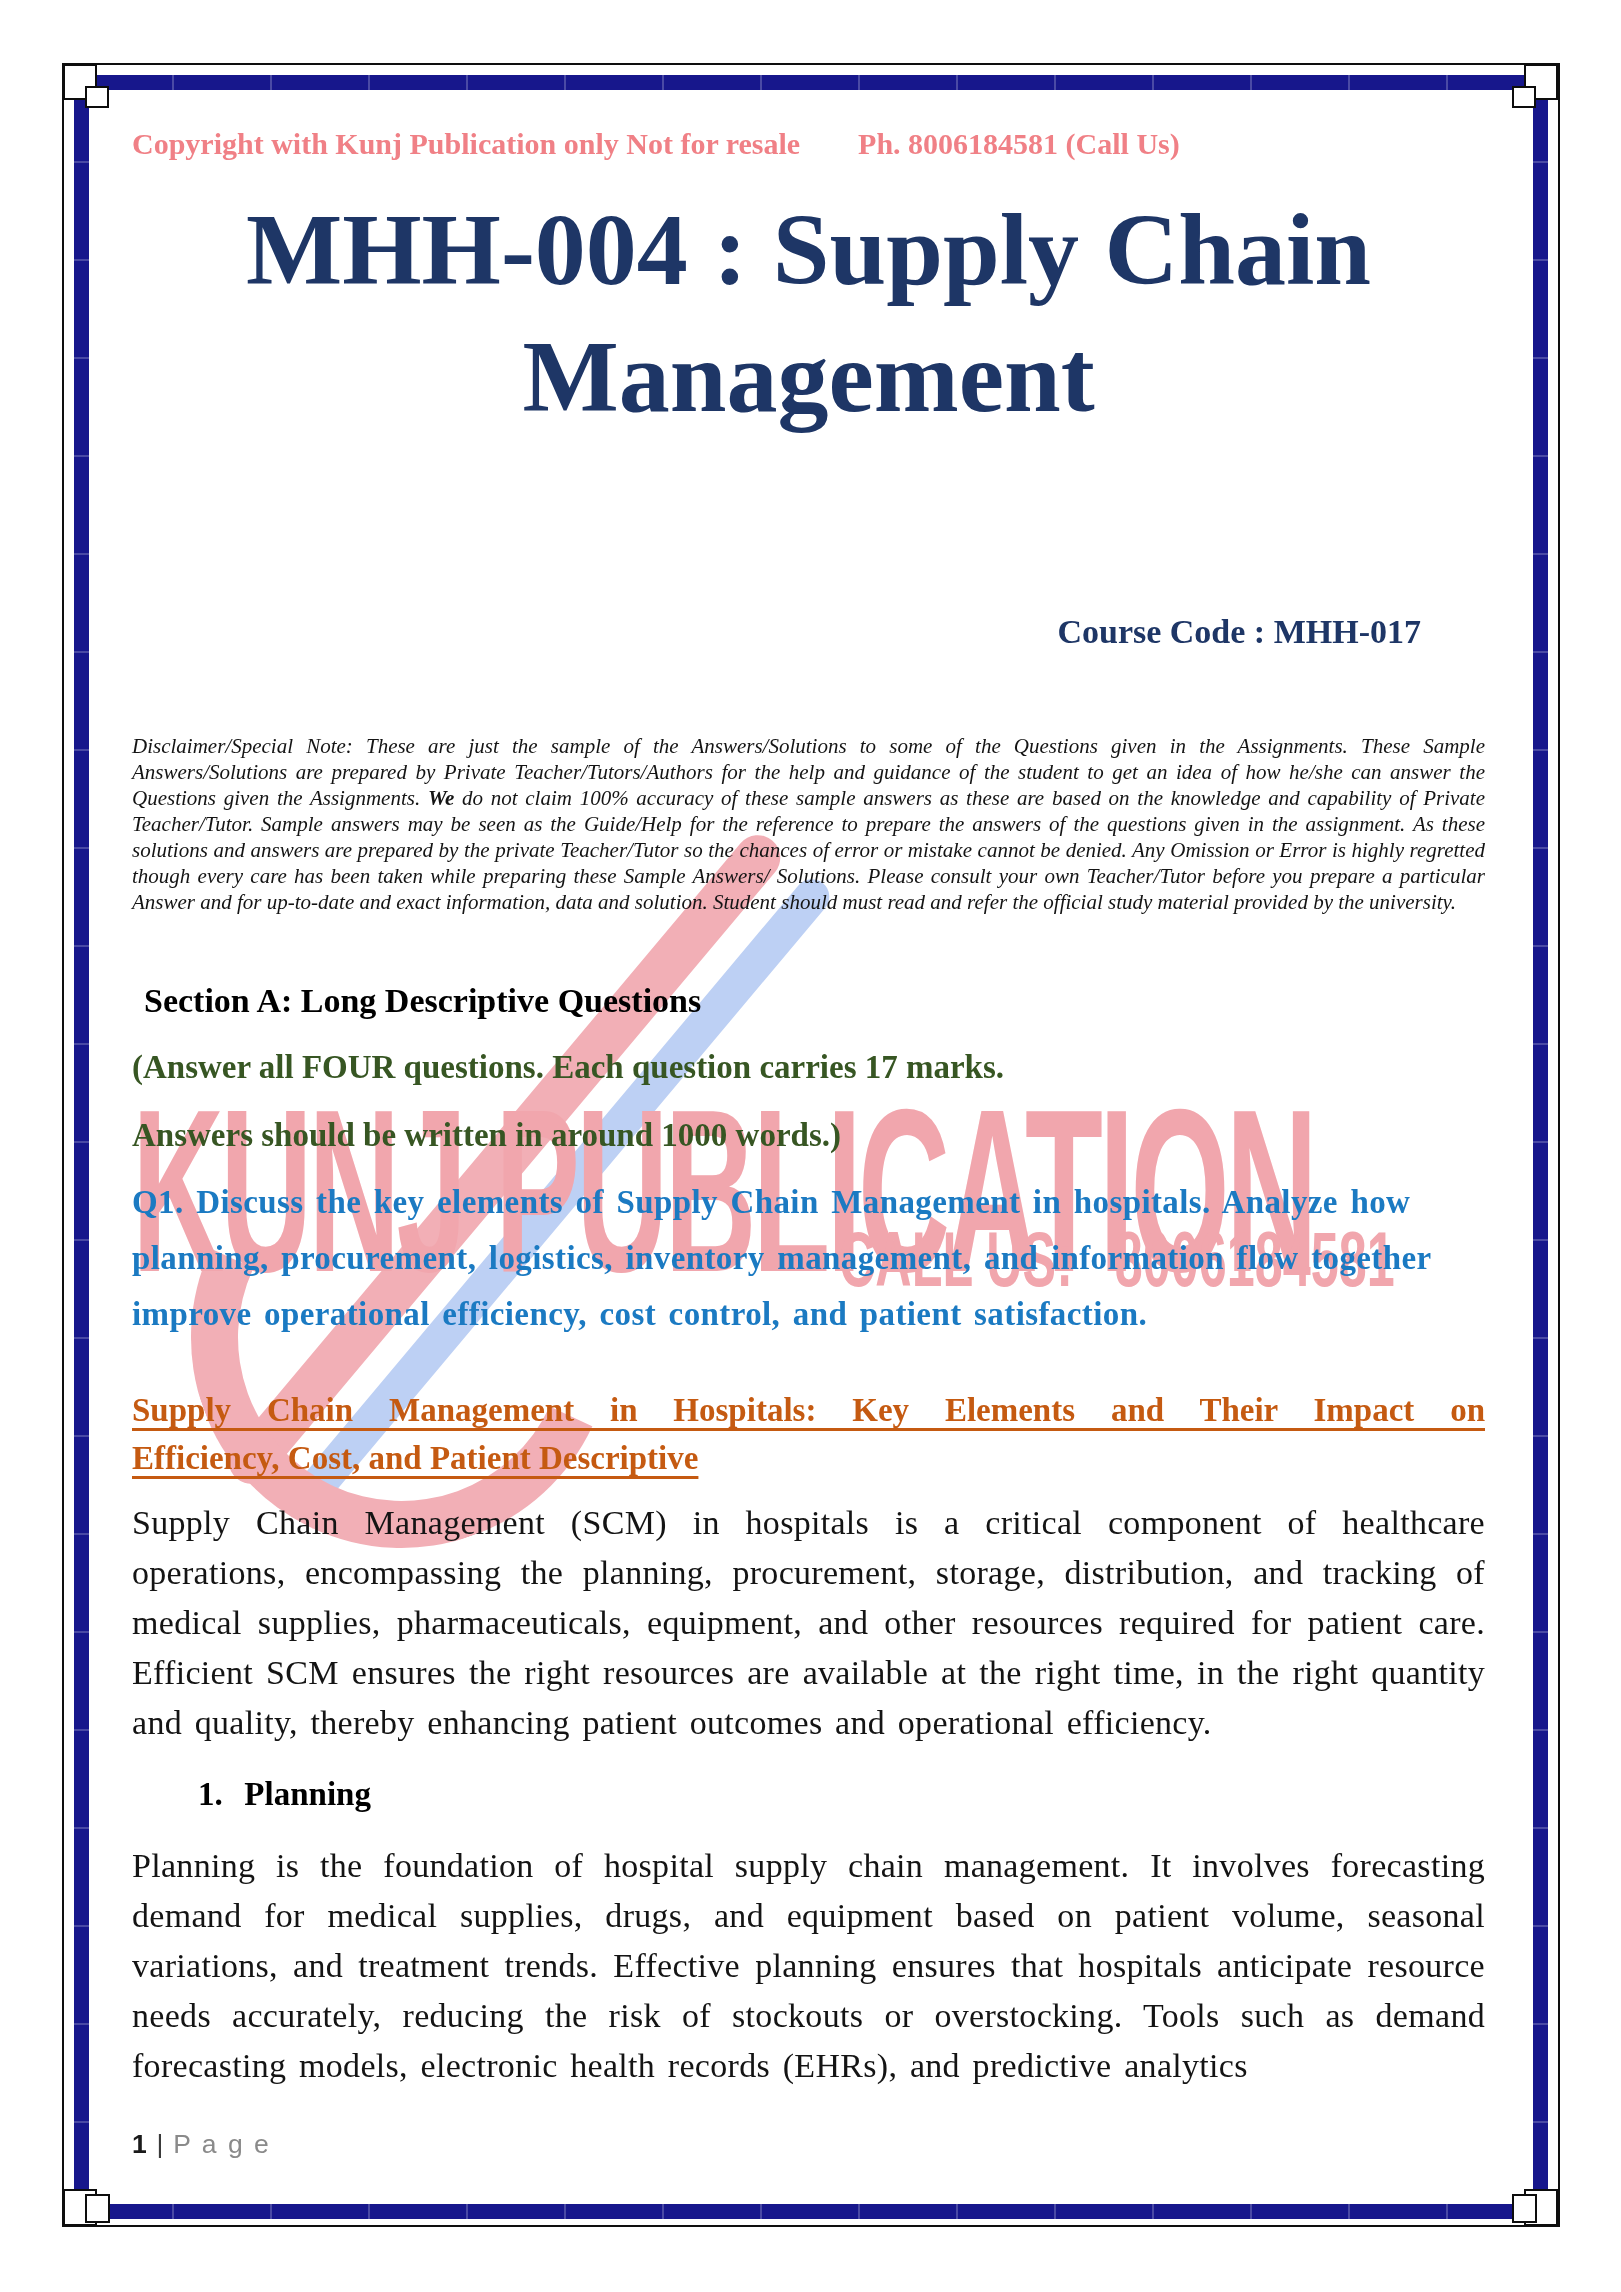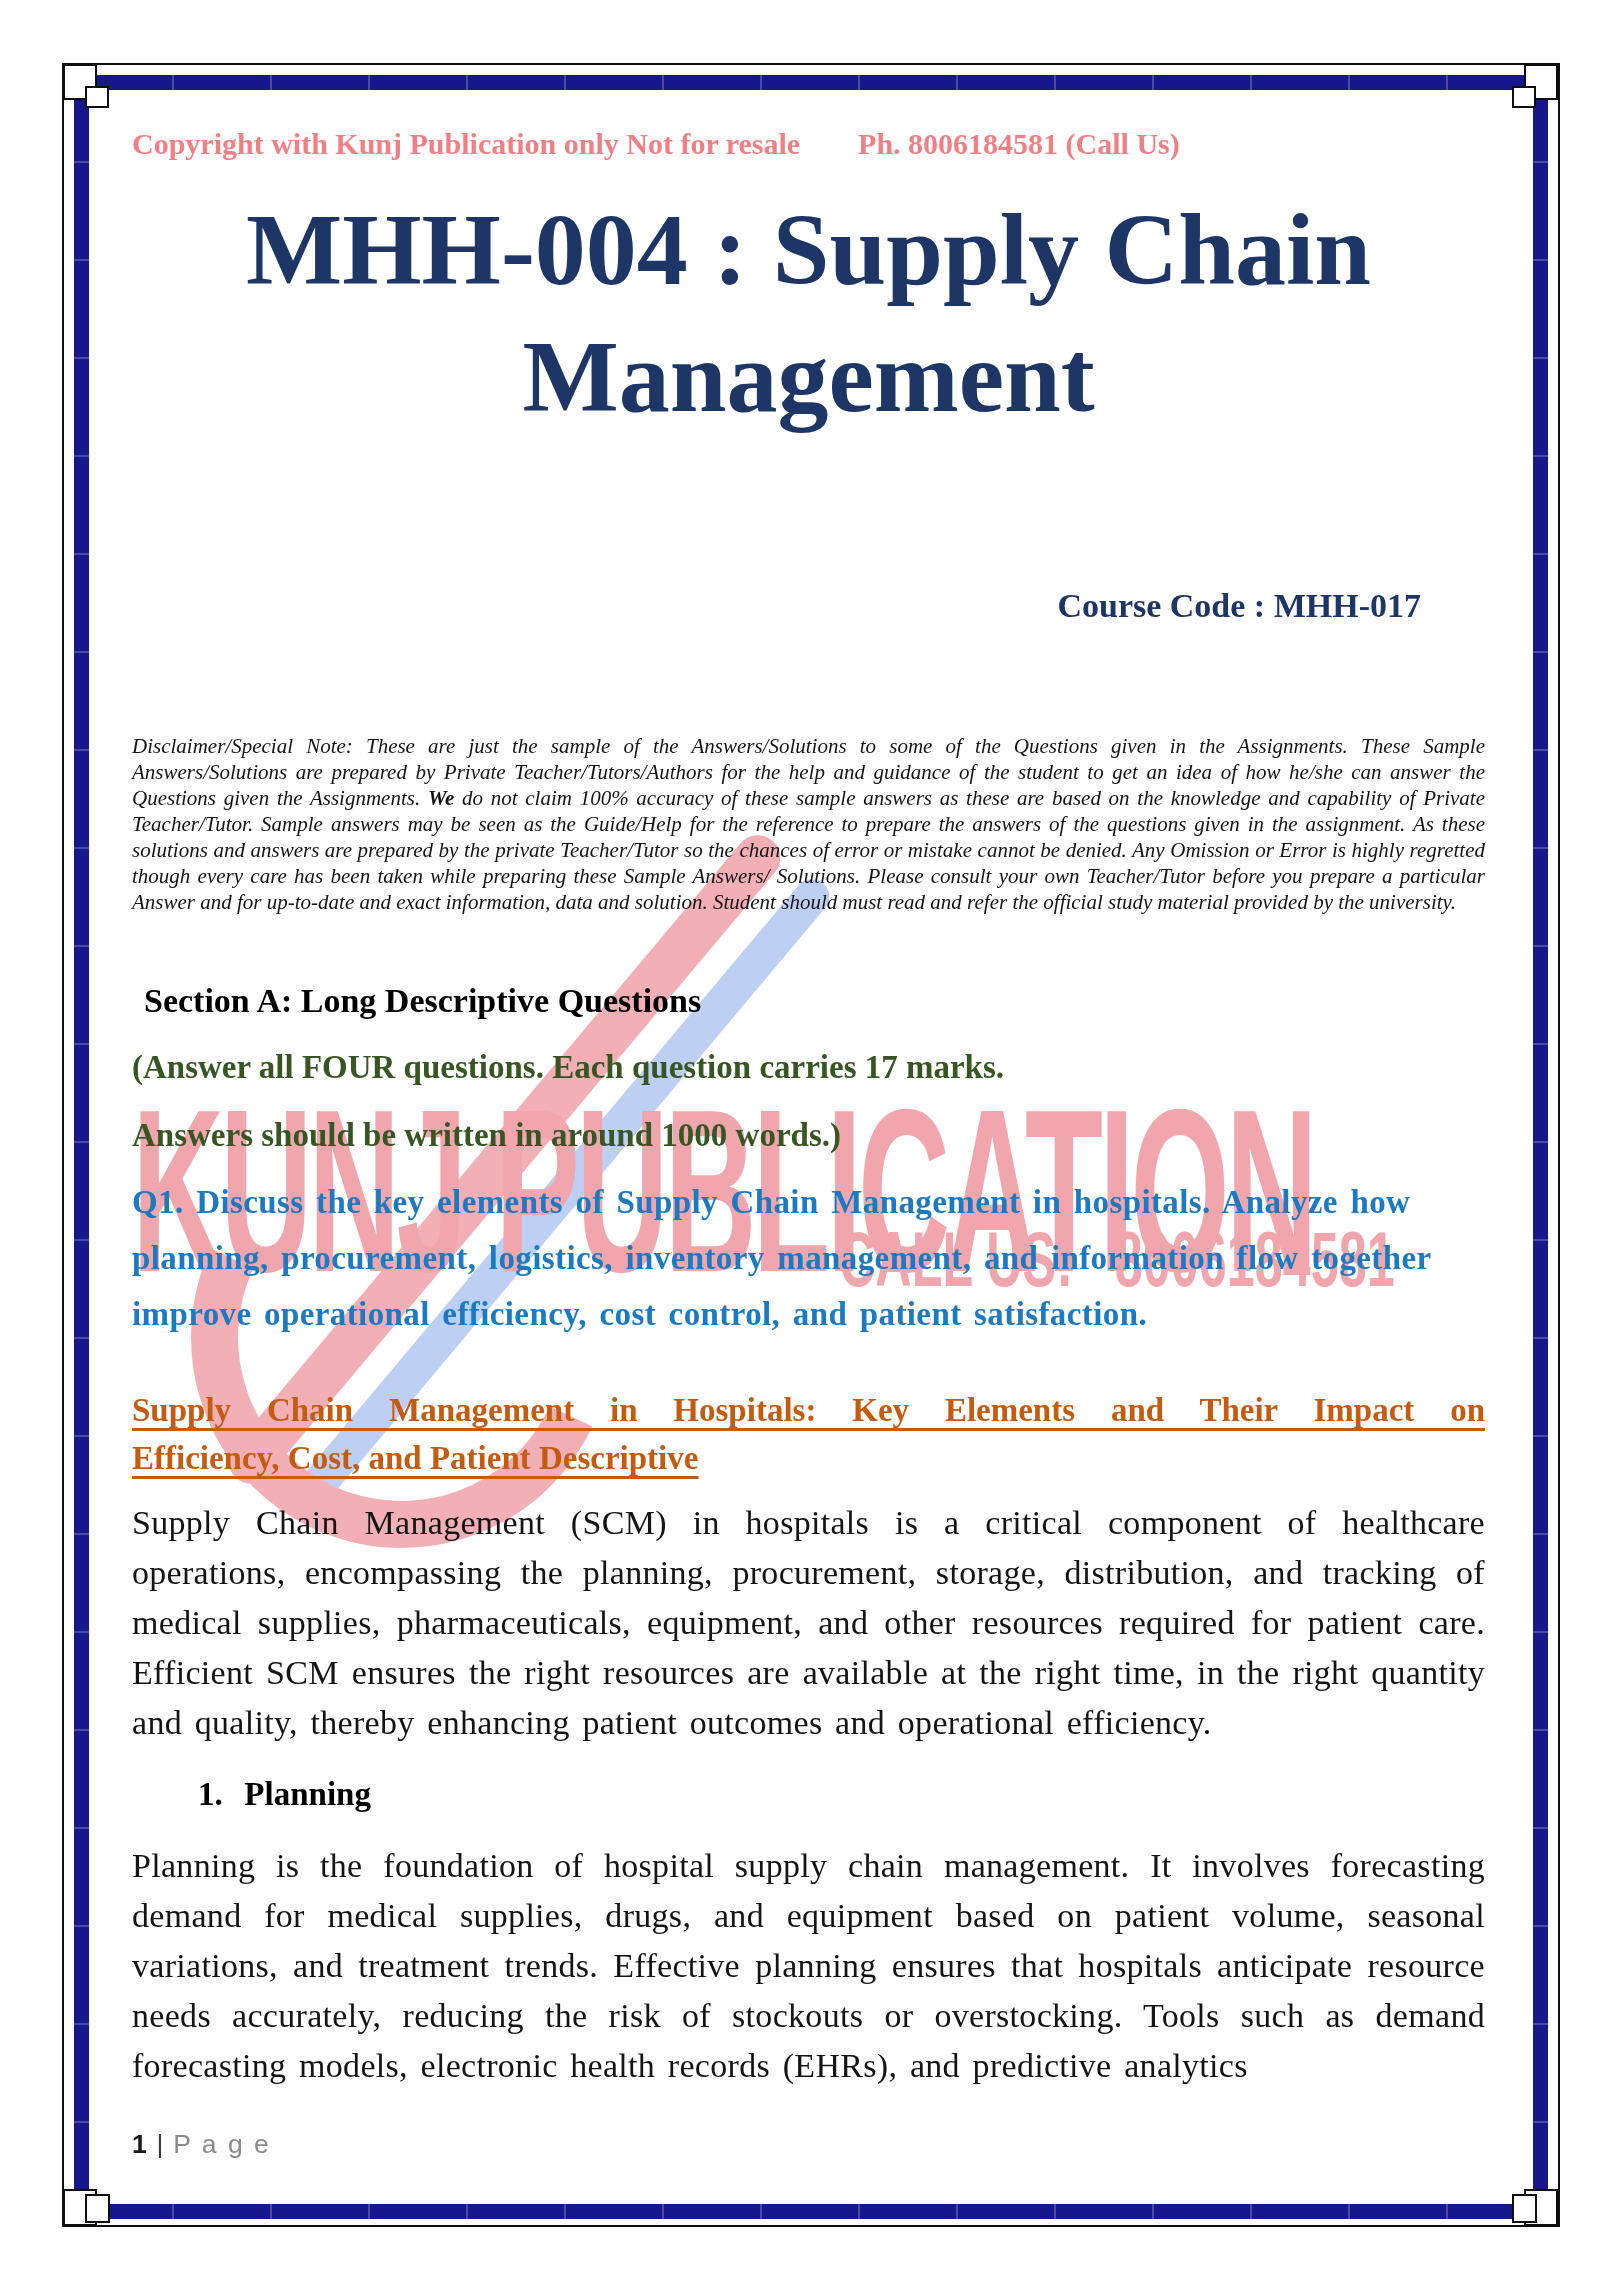--- a/index.html
+++ b/index.html
@@ -33,21 +33,21 @@
   .wm-phone{left:839px;top:1219px;font-family:"Liberation Sans",sans-serif;font-weight:bold;
         font-size:74px;line-height:78px;color:#f1a6ad;white-space:pre;
         transform:scale(0.68,1.05);transform-origin:left top;}
   
   .content{position:absolute;left:0;top:0;width:100%;height:100%;z-index:2;}
   .abs{position:absolute;}
   .copyright-line{left:132px;top:127px;width:1353px;display:flex;gap:58px;
         font-size:30px;font-weight:bold;color:#f08086;}
   .doc-title{left:132px;top:186px;width:1353px;text-align:center;font-weight:bold;
         font-size:102px;line-height:127px;color:#1e3666;}
-  .codes{left:132px;top:584px;width:1289px;text-align:right;font-weight:bold;
+  .codes{left:132px;top:610px;width:1289px;text-align:right;font-weight:bold;
         font-size:34px;line-height:44px;color:#1e3666;}
   .disclaimer{left:132px;top:733px;width:1353px;font-style:italic;font-size:21px;
         line-height:26px;text-align:justify;color:#141414;}
   .section-heading{left:132px;top:982px;width:1353px;font-weight:bold;font-size:34px;color:#000;margin-left:12px;}
   .instr{left:132px;width:1353px;font-weight:bold;font-size:33px;color:#375623;}
   .instr1{top:1049px;} .instr2{top:1117px;}
   .question{left:132px;top:1174px;width:1355px;font-weight:bold;font-size:33px;
         line-height:56px;color:#1b7ac2;letter-spacing:0.4px;word-spacing:3.9px;}
   .answer-heading{left:132px;top:1380px;width:1353px;font-weight:bold;font-size:33px;
         line-height:48px;color:#c55a11;}

